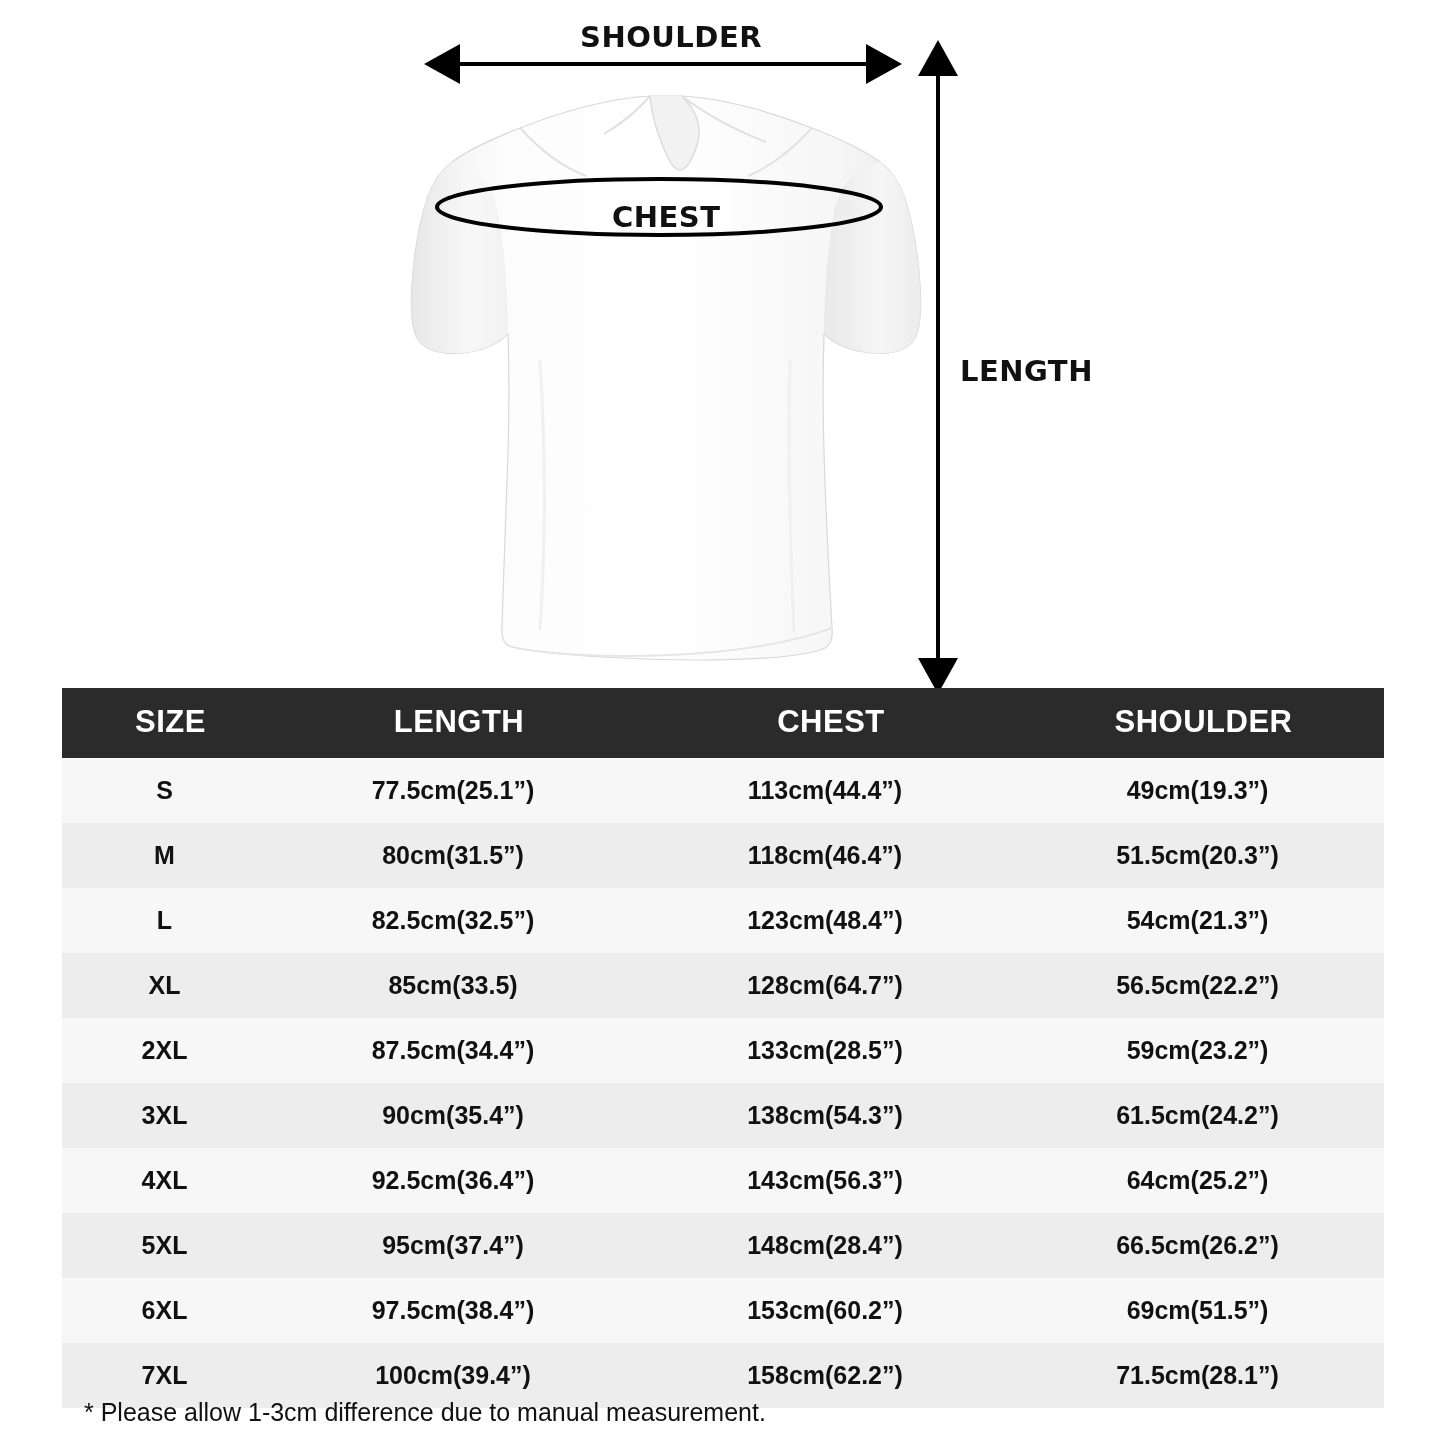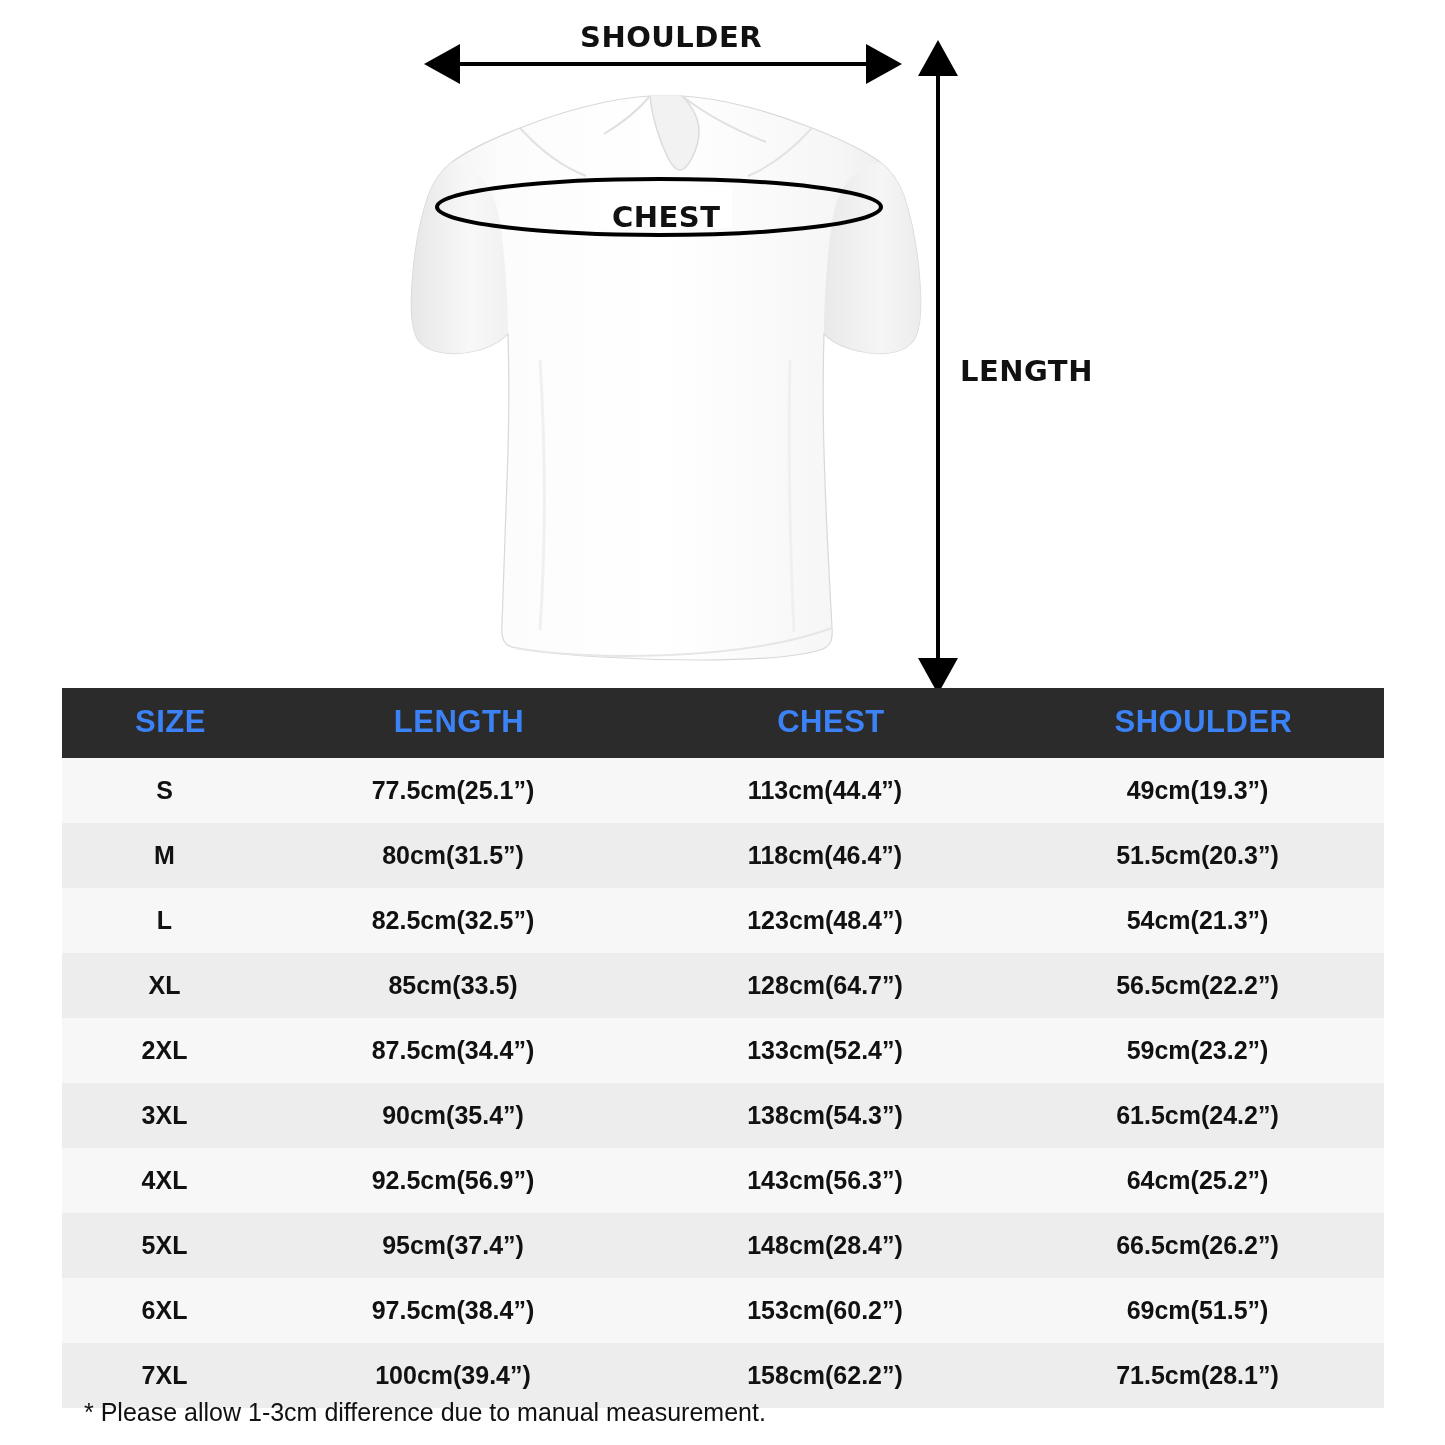--- a/index.html
+++ b/index.html
@@ -49,21 +49,21 @@
     top: 688px;
     width: 1322px;
   }
   table.size-table {
     border-collapse: collapse;
     width: 1322px;
     table-layout: fixed;
   }
   table.size-table thead th {
     background: #2b2b2b;
-    color: #3b82f6;
+    color: #ffffff;
     font-size: 31px;
     font-weight: bold;
     font-family: "Liberation Sans", sans-serif;
     padding: 16px 0 18px 12px;
     text-align: center;
     letter-spacing: 0.5px;
   }
   table.size-table tbody td {
     font-size: 25px;
     font-weight: bold;
@@ -226,32 +226,32 @@
       </tr>
       <tr>
         <td>XL</td>
         <td>85cm(33.5)</td>
         <td>128cm(64.7”)</td>
         <td>56.5cm(22.2”)</td>
       </tr>
       <tr>
         <td>2XL</td>
         <td>87.5cm(34.4”)</td>
-        <td>133cm(52.4”)</td>
+        <td>133cm(28.5”)</td>
         <td>59cm(23.2”)</td>
       </tr>
       <tr>
         <td>3XL</td>
         <td>90cm(35.4”)</td>
         <td>138cm(54.3”)</td>
         <td>61.5cm(24.2”)</td>
       </tr>
       <tr>
         <td>4XL</td>
-        <td>92.5cm(56.9”)</td>
+        <td>92.5cm(36.4”)</td>
         <td>143cm(56.3”)</td>
         <td>64cm(25.2”)</td>
       </tr>
       <tr>
         <td>5XL</td>
         <td>95cm(37.4”)</td>
         <td>148cm(28.4”)</td>
         <td>66.5cm(26.2”)</td>
       </tr>
       <tr>

